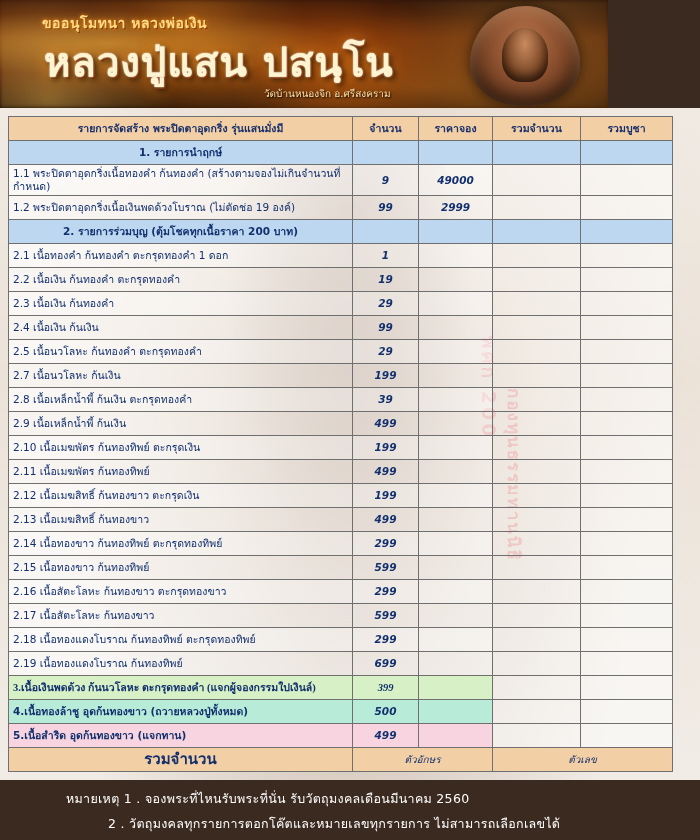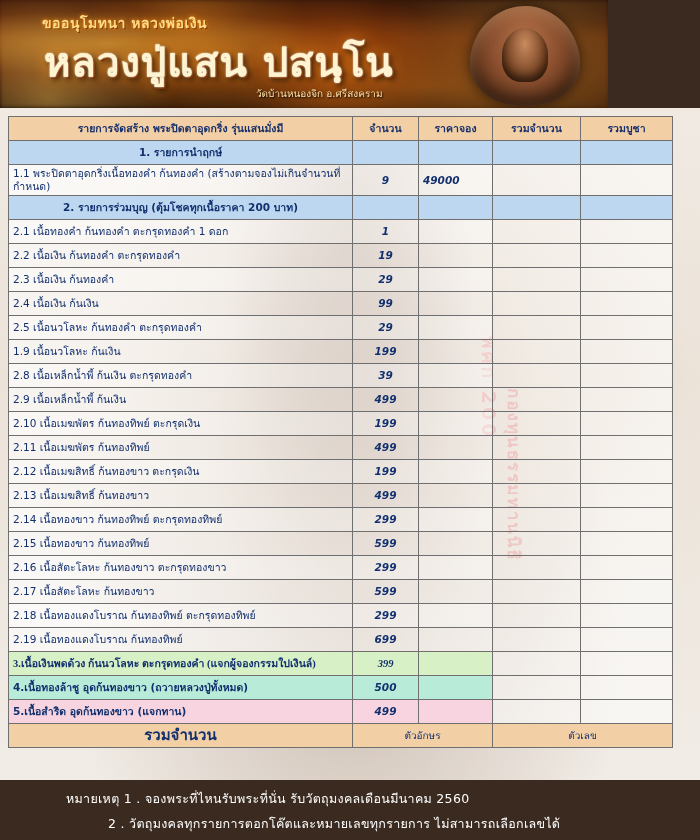--- a/index.html
+++ b/index.html
@@ -43,21 +43,21 @@
     color:#fff3d0;
     text-shadow:
       0 0 2px #fff,
       2px 2px 0 #7a3000,
       3px 3px 6px rgba(0,0,0,.8),
       0 0 16px rgba(255,150,30,.9);
     letter-spacing:1px;
     white-space:nowrap;
   }
   .banner .subTitle{
-    position:absolute;left:256px;top:86px;
+    position:absolute;left:264px;top:86px;
     font-size:10px;color:#ffe0a8;
     text-shadow:1px 1px 2px #000;
   }
   .banner .amulet{
     position:absolute;right:28px;top:6px;
     width:110px;height:100px;
     background:
       radial-gradient(ellipse at 50% 35%, #b5724a 0%, #8a4f2e 45%, #5d3219 80%, #3b1f0e 100%);
     border-radius:50% 50% 46% 46% / 58% 58% 42% 42%;
     box-shadow:inset 0 6px 14px rgba(255,200,150,.35),inset 0 -8px 18px rgba(0,0,0,.6),0 0 14px rgba(0,0,0,.6);
@@ -143,33 +143,33 @@
   }
   .sect{
     background:#bcd7ef;
     font-weight:bold;
     color:#12306e;
     text-align:center;
   }
   .rowA{background:rgba(255,255,255,.72);}
   .rowB{background:rgba(255,255,255,.62);}
   .qty{font-weight:bold;font-style:italic;color:#12306e;text-align:center;}
-  .price{font-weight:bold;font-style:italic;color:#12306e;}
+  .price{font-weight:bold;font-style:italic;color:#12306e;text-align:center;}
   .blank{background:rgba(255,255,255,.55);}
   .r-green{background:#d7f0c6;font-weight:bold;font-family:Liberation Serif, serif;}
   .r-teal{background:#b8ecd8;font-weight:bold;}
   .r-pink{background:#f7d4df;font-weight:bold;}
   .total-row td{
     background:#f3cfa6;
     height:40px;
     font-weight:bold;
     font-size:15px;
     text-align:center;
   }
-  .total-row td.small{font-size:10px;font-weight:normal;text-align:center;}
+  .total-row td.small{font-size:10px;font-weight:normal;text-align:center;font-style:italic;}
 
   
   .footer{
     position:relative;
     width:700px;height:60px;
     background:#3a2a20;
     color:#ffffff;
     font-size:12.5px;
     padding-top:6px;
     box-sizing:border-box;
@@ -221,20 +221,27 @@
           <td class="sect"></td>
         </tr>
         <tr>
           <td class="rowA">1.1 พระปิดตาอุดกริ่งเนื้อทองคำ ก้นทองคำ (สร้างตามจองไม่เกินจำนวนที่กำหนด)</td>
           <td class="rowA qty">9</td>
           <td class="rowA price">49000</td>
           <td class="blank"></td>
           <td class="blank"></td>
         </tr>
         <tr>
+          <td class="rowB">1.2 พระปิดตาอุดกริ่งเนื้อเงินพดด้วงโบราณ (ไม่ตัดช่อ 19 องค์)</td>
+          <td class="rowB qty">99</td>
+          <td class="rowB price">2999</td>
+          <td class="blank"></td>
+          <td class="blank"></td>
+        </tr>
+        <tr>
           <td class="sect">2.   รายการร่วมบุญ (ตุ้มโชคทุกเนื้อราคา 200 บาท)</td>
           <td class="sect"></td>
           <td class="sect"></td>
           <td class="sect"></td>
           <td class="sect"></td>
         </tr>
         <tr>
           <td class="rowA">2.1 เนื้อทองคำ ก้นทองคำ ตะกรุดทองคำ 1 ดอก</td>
           <td class="rowA qty">1</td>
           <td class="rowA price"></td>
@@ -263,21 +270,21 @@
           <td class="blank"></td>
         </tr>
         <tr>
           <td class="rowA">2.5 เนื้อนวโลหะ ก้นทองคำ ตะกรุดทองคำ</td>
           <td class="rowA qty">29</td>
           <td class="rowA price"></td>
           <td class="blank"></td>
           <td class="blank"></td>
         </tr>
         <tr>
-          <td class="rowB">1.9 เนื้อนวโลหะ ก้นเงิน</td>
+          <td class="rowB">2.7 เนื้อนวโลหะ ก้นเงิน</td>
           <td class="rowB qty">199</td>
           <td class="rowB price"></td>
           <td class="blank"></td>
           <td class="blank"></td>
         </tr>
         <tr>
           <td class="rowA">2.8 เนื้อเหล็กน้ำพี้ ก้นเงิน ตะกรุดทองคำ</td>
           <td class="rowA qty">39</td>
           <td class="rowA price"></td>
           <td class="blank"></td>

